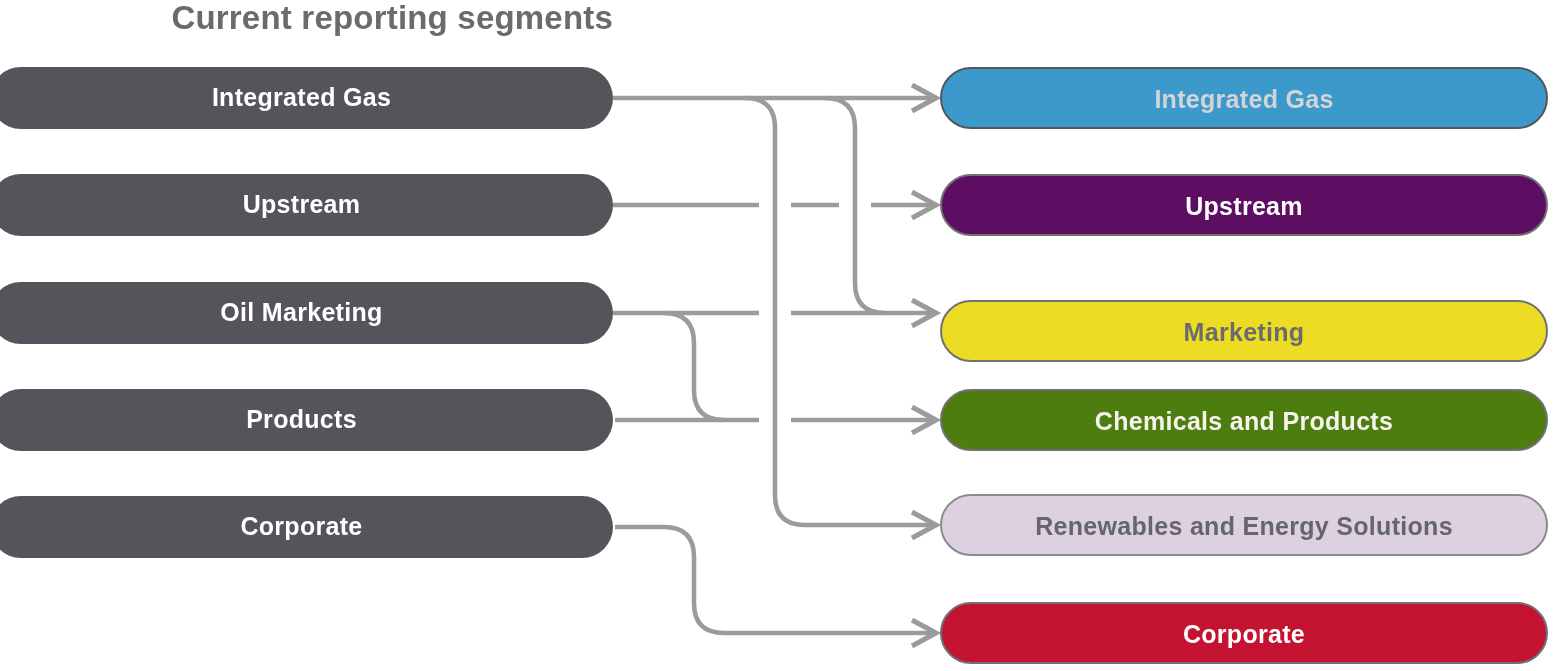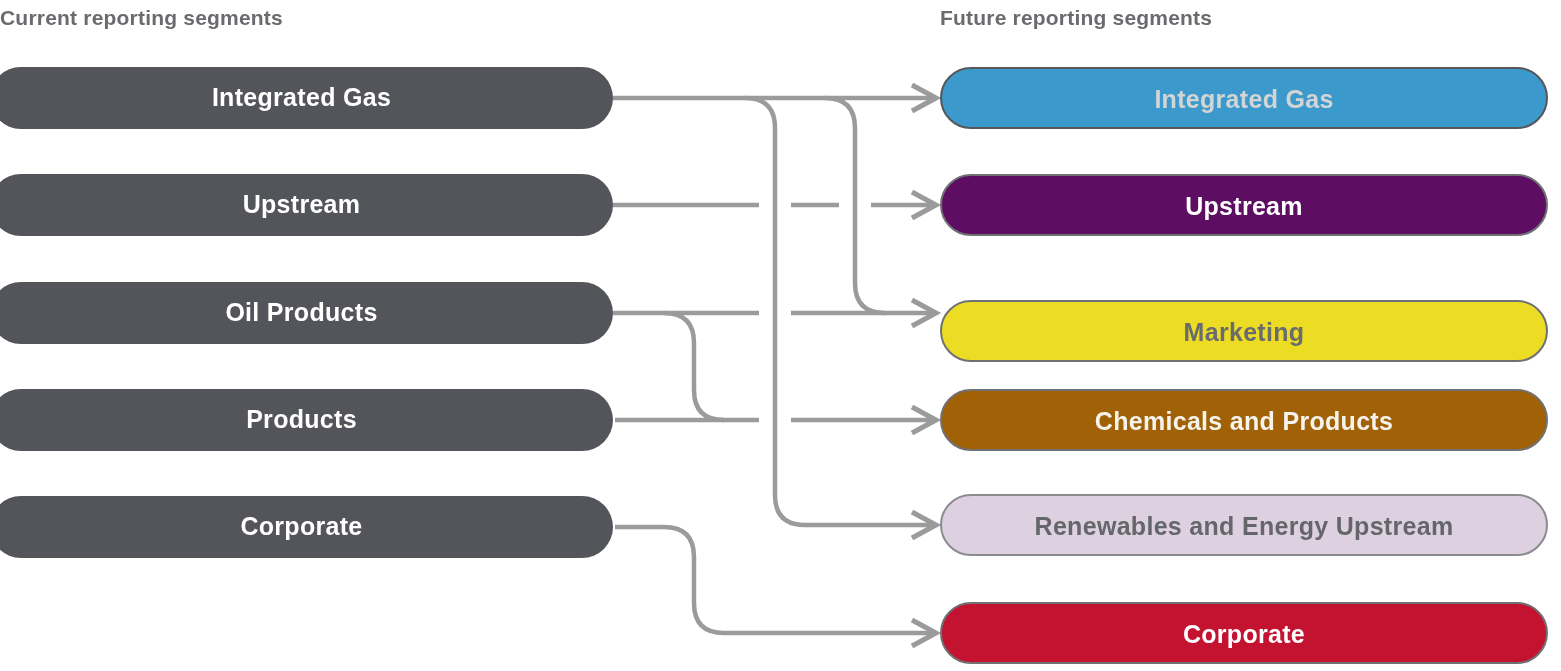--- a/index.html
+++ b/index.html
@@ -13,22 +13,22 @@
     height: 671px;
     background: #ffffff;
     overflow: hidden;
     font-family: "Liberation Sans", sans-serif;
   }
   .col-title {
     position: absolute;
     top: 1px;
     height: 34px;
     line-height: 34px;
-    text-align: left;
-    font-size: 21px;
+    text-align: right;
+    font-size: 33px;
     font-weight: 700;
     color: #6A6B6E;
     letter-spacing: 0.2px;
     white-space: nowrap;
   }
   .col-title.left  { left: 0px;   width: 613px; }
   .col-title.right { left: 940px; width: 608px; }
 
   #connectors {
     position: absolute;
@@ -57,21 +57,20 @@
     width: 608px;
     border-style: solid;
     border-width: 2px;
   }
 </style>
 </head>
 <body>
 
 <div class="canvas">
   <div class="col-title left">Current reporting segments</div>
-  <div class="col-title right">Future reporting segments</div>
 
   <svg id="connectors" width="1561" height="671" viewBox="0 0 1561 671">
       <path d="M613 98 H932" fill="none" stroke="#9B9B9C" stroke-width="4.5"></path>
       <path d="M825 98 Q855 98 855 128 V283 Q855 313 885 313" fill="none" stroke="#9B9B9C" stroke-width="4.5"></path>
       <path d="M745 98 Q775 98 775 128 V495 Q775 525 805 525 H932" fill="none" stroke="#9B9B9C" stroke-width="4.5"></path>
       <path d="M613 205 H759 M791 205 H839 M871 205 H932" fill="none" stroke="#9B9B9C" stroke-width="4.5"></path>
       <path d="M613 313 H759 M791 313 H932" fill="none" stroke="#9B9B9C" stroke-width="4.5"></path>
       <path d="M664 313 Q694 313 694 343 V390 Q694 420 724 420" fill="none" stroke="#9B9B9C" stroke-width="4.5"></path>
       <path d="M615 420 H759 M791 420 H932" fill="none" stroke="#9B9B9C" stroke-width="4.5"></path>
       <path d="M615 527 H664 Q694 527 694 557 V603 Q694 633 724 633 H932" fill="none" stroke="#9B9B9C" stroke-width="4.5"></path>
@@ -79,25 +78,25 @@
       <polyline points="912,192 936,205 912,218" fill="none" stroke="#9B9B9C" stroke-width="5"></polyline>
       <polyline points="912,300 936,313 912,326" fill="none" stroke="#9B9B9C" stroke-width="5"></polyline>
       <polyline points="912,407 936,420 912,433" fill="none" stroke="#9B9B9C" stroke-width="5"></polyline>
       <polyline points="912,512 936,525 912,538" fill="none" stroke="#9B9B9C" stroke-width="5"></polyline>
       <polyline points="912,620 936,633 912,646" fill="none" stroke="#9B9B9C" stroke-width="5"></polyline>
     </svg>
 
   <div id="current-col">
       <div class="pill current" style="top: 67px;"><span>Integrated Gas</span></div>
       <div class="pill current" style="top: 174px;"><span>Upstream</span></div>
-      <div class="pill current" style="top: 282px;"><span>Oil Products</span></div>
+      <div class="pill current" style="top: 282px;"><span>Oil Marketing</span></div>
       <div class="pill current" style="top: 389px;"><span>Products</span></div>
       <div class="pill current" style="top: 496px;"><span>Corporate</span></div>
     </div>
   <div id="future-col">
       <div class="pill future" style="top: 67px; background: rgb(59, 153, 203); color: rgb(211, 213, 213); border-color: rgb(85, 87, 91);"><span>Integrated Gas</span></div>
       <div class="pill future" style="top: 174px; background: rgb(93, 13, 98); color: rgb(255, 255, 255); border-color: rgb(112, 113, 116);"><span>Upstream</span></div>
       <div class="pill future" style="top: 300px; background: rgb(236, 221, 36); color: rgb(106, 107, 110); border-color: rgb(112, 113, 116);"><span>Marketing</span></div>
-      <div class="pill future" style="top: 389px; background: #a16207; color: rgb(246, 243, 237); border-color: rgb(112, 113, 116);"><span>Chemicals and Products</span></div>
-      <div class="pill future" style="top: 494px; background: rgb(221, 209, 225); color: rgb(101, 102, 106); border-color: rgb(138, 139, 143);"><span>Renewables and Energy Upstream</span></div>
+      <div class="pill future" style="top: 389px; background: #4d7c0f; color: rgb(246, 243, 237); border-color: rgb(112, 113, 116);"><span>Chemicals and Products</span></div>
+      <div class="pill future" style="top: 494px; background: rgb(221, 209, 225); color: rgb(101, 102, 106); border-color: rgb(138, 139, 143);"><span>Renewables and Energy Solutions</span></div>
       <div class="pill future" style="top: 602px; background: rgb(196, 18, 49); color: rgb(255, 255, 255); border-color: rgb(112, 113, 116);"><span>Corporate</span></div>
     </div>
 </div>
 
 </body></html>

